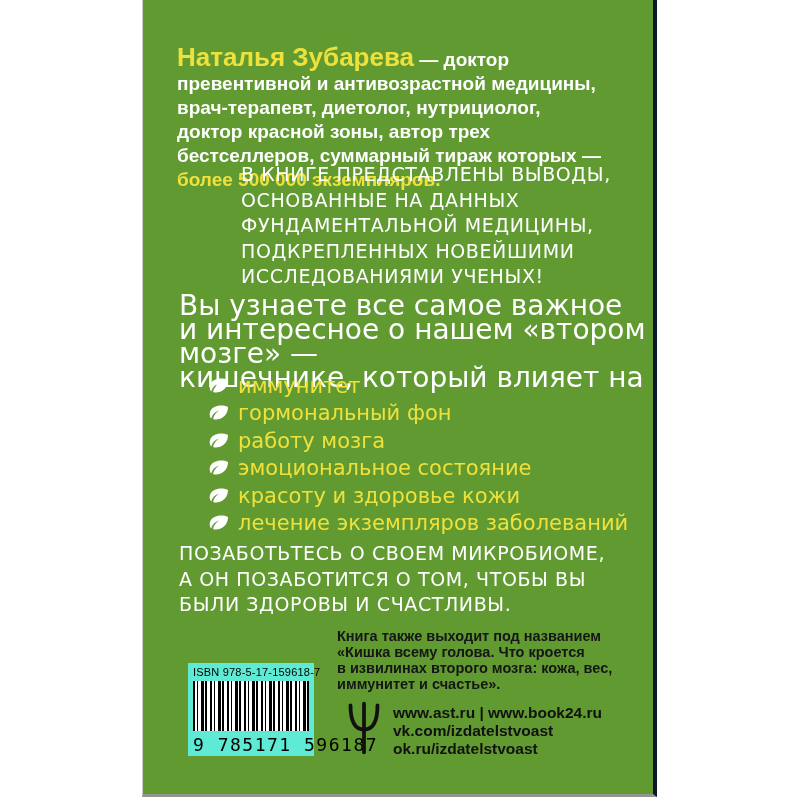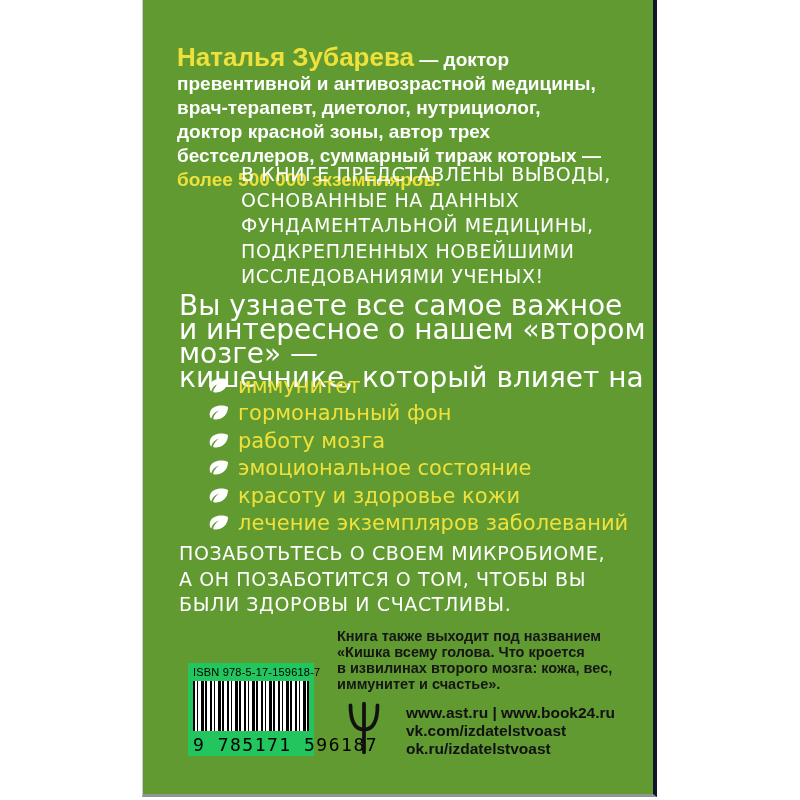--- a/index.html
+++ b/index.html
@@ -22,31 +22,31 @@
   .statement-2{position:absolute;left:36px;top:541px;}
   .lead{position:absolute;left:36px;top:294px;white-space:pre-line;color:#ffffff;
     font-family:"DejaVu Sans",sans-serif;font-size:28px;line-height:24px;}
   .benefits{position:absolute;left:66px;top:372px;margin:0;padding:0;list-style:none;}
   .benefits li{display:flex;align-items:center;height:27.5px;}
   .benefits .leaf{width:20px;height:16px;margin-right:9px;flex:0 0 auto;}
   .benefits .b-text{color:#efe13c;font-family:"DejaVu Sans",sans-serif;font-size:21px;}
   .note{position:absolute;left:194px;top:628px;width:300px;white-space:pre-line;
     color:#161616;font-weight:bold;font-size:14.5px;line-height:16px;
     font-family:"Liberation Sans",sans-serif;}
-  .barcode{position:absolute;left:45px;top:663px;width:126px;background:#22c55e;
+  .barcode{position:absolute;left:45px;top:663px;width:126px;background:#5eead4;
     box-sizing:border-box;padding:3px 5px 4px 5px;text-align:center;color:#000;}
   .barcode .isbn{font-size:11px;line-height:13px;letter-spacing:0.2px;white-space:nowrap;}
   .barcode .bars{height:50px;margin-top:2px;
     background:repeating-linear-gradient(90deg,#000 0 2px,#fff 2px 4px,#000 4px 5px,#fff 5px 8px,#000 8px 11px,#fff 11px 12px,#000 12px 14px,#fff 14px 17px);}
   .barcode .digits{font-family:"DejaVu Sans Mono",monospace;font-size:18px;line-height:14px;
     letter-spacing:1.5px;white-space:nowrap;margin-top:7px;}
   .publisher{position:absolute;left:201px;top:701px;display:flex;align-items:flex-start;}
   .publisher .logo{width:40px;height:54px;margin-right:9px;flex:0 0 auto;}
   .publisher .links{white-space:pre-line;color:#111111;font-weight:bold;
-    font-size:15.5px;line-height:18px;font-family:"Liberation Sans",sans-serif;padding-top:3px;margin-left:13px;}
+    font-size:15.5px;line-height:18px;font-family:"Liberation Sans",sans-serif;padding-top:3px;}
 </style>
 </head>
 <body>
 
 <div class="page">
   <div class="cover">
 
     <p class="intro"><span class="name">Наталья Зубарева</span><span> — доктор превентивной и антивозрастной медицины, врач-терапевт, диетолог, нутрициолог, доктор красной зоны, автор трех бестселлеров, суммарный тираж которых — </span><span class="hl">более 500 000 экземпляров.</span></p>
 
     <div class="statement statement-1">В КНИГЕ ПРЕДСТАВЛЕНЫ ВЫВОДЫ,

